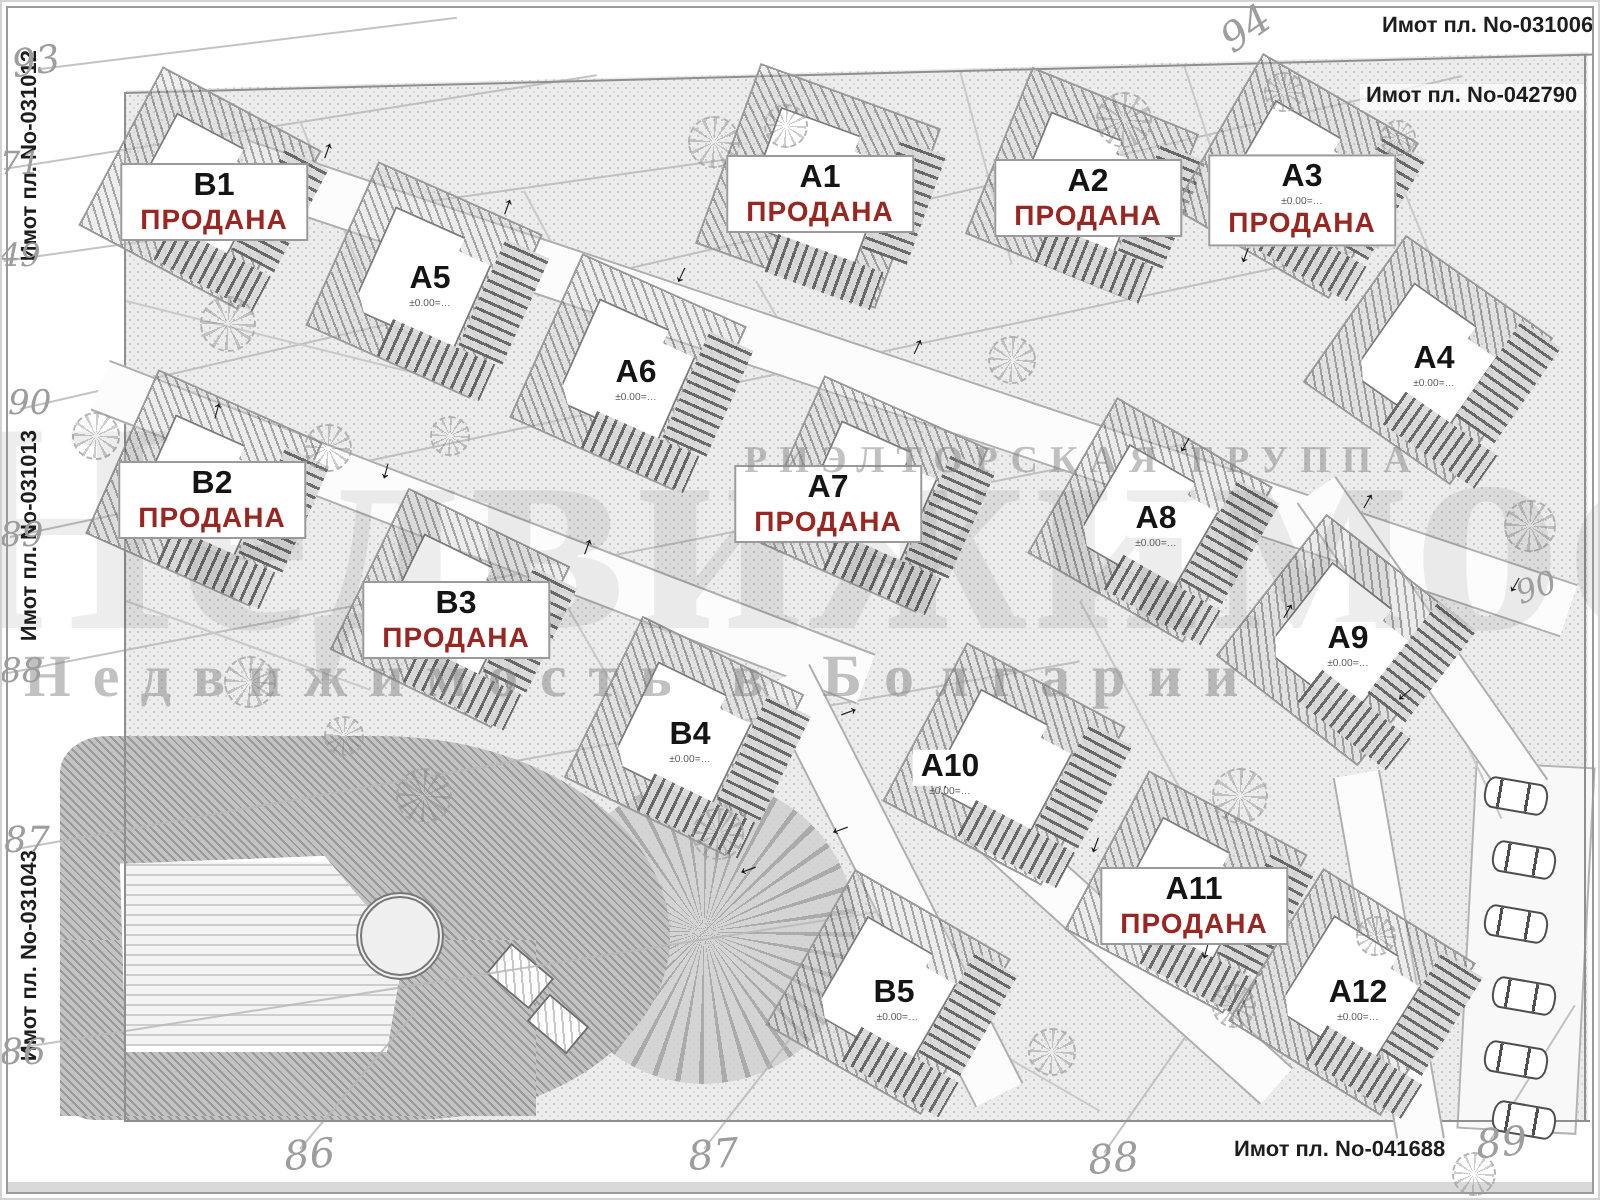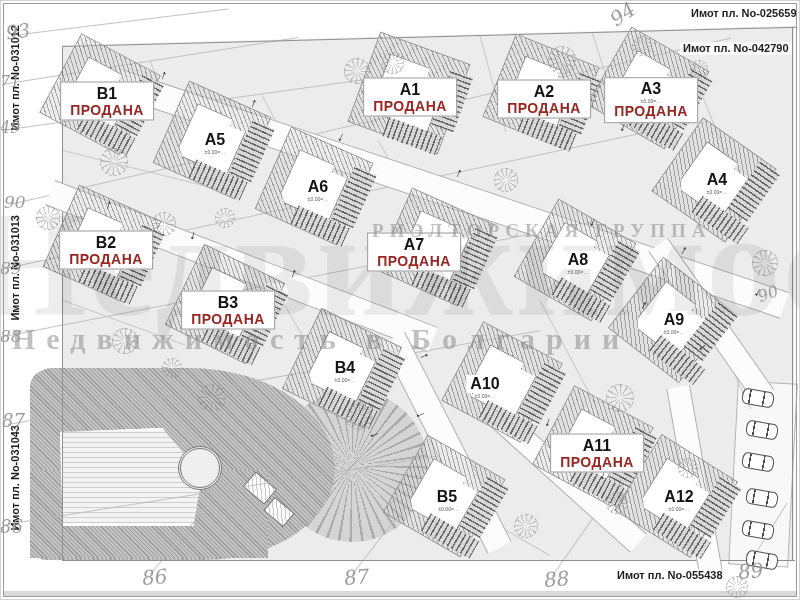--- a/index.html
+++ b/index.html
@@ -308,27 +308,27 @@
       <div class="hlabel sold" style="left: 410px; top: 97px;"><div class="hname">A1</div><div class="hsold">ПРОДАНА</div></div>
       <div class="hlabel sold" style="left: 544px; top: 99px;"><div class="hname">A2</div><div class="hsold">ПРОДАНА</div></div>
       <div class="hlabel sold" style="left: 651px; top: 100px;"><div class="hname">A3</div><div class="helev">±0.00=…</div><div class="hsold">ПРОДАНА</div></div>
       <div class="hlabel" style="left: 717px; top: 183px;"><div class="hname">A4</div><div class="helev">±0.00=…</div></div>
       <div class="hlabel sold" style="left: 106px; top: 250px;"><div class="hname">B2</div><div class="hsold">ПРОДАНА</div></div>
       <div class="hlabel sold" style="left: 228px; top: 310px;"><div class="hname">B3</div><div class="hsold">ПРОДАНА</div></div>
       <div class="hlabel sold" style="left: 414px; top: 252px;"><div class="hname">A7</div><div class="hsold">ПРОДАНА</div></div>
       <div class="hlabel" style="left: 578px; top: 263px;"><div class="hname">A8</div><div class="helev">±0.00=…</div></div>
       <div class="hlabel" style="left: 674px; top: 323px;"><div class="hname">A9</div><div class="helev">±0.00=…</div></div>
       <div class="hlabel" style="left: 345px; top: 371px;"><div class="hname">B4</div><div class="helev">±0.00=…</div></div>
-      <div class="hlabel" style="left: 485px; top: 387px;"><div class="hname">A10</div><div class="helev">±0.00=…</div></div>
+      <div class="hlabel" style="left: 475px; top: 387px;"><div class="hname">A10</div><div class="helev">±0.00=…</div></div>
       <div class="hlabel" style="left: 447px; top: 500px; text-align: right;"><div class="hname">B5</div><div class="helev">±0.00=…</div></div>
       <div class="hlabel sold" style="left: 597px; top: 453px;"><div class="hname">A11</div><div class="hsold">ПРОДАНА</div></div>
       <div class="hlabel" style="left: 679px; top: 500px;"><div class="hname">A12</div><div class="helev">±0.00=…</div></div>
-      <div class="plot-label" style="left: 688px; top: 7px;">Имот пл. No-025659</div>
+      <div class="plot-label" style="left: 688px; top: 7px;">Имот пл. No-031006</div>
       <div class="plot-label" style="left: 680px; top: 42px;">Имот пл. No-042790</div>
-      <div class="plot-label" style="left: 614px; top: 569px;">Имот пл. No-055438</div>
+      <div class="plot-label" style="left: 614px; top: 569px;">Имот пл. No-041688</div>
       <div class="plot-label vert" style="left: 6px; top: 25px;">Имот пл. No-031012</div>
       <div class="plot-label vert" style="left: 6px; top: 215px;">Имот пл. No-031013</div>
       <div class="plot-label vert" style="left: 6px; top: 425px;">Имот пл. No-031043</div>
       <div class="cnum" style="left: 6px; top: 22px; font-size: 19px; --a: -8deg;">93</div>
       <div class="cnum" style="left: 0px; top: 74px; font-size: 16px; --a: 0deg;">71</div>
       <div class="cnum" style="left: 0px; top: 120px; font-size: 16px; --a: 0deg;">49</div>
       <div class="cnum" style="left: 4px; top: 194px; font-size: 17px; --a: 0deg;">90</div>
       <div class="cnum" style="left: 0px; top: 260px; font-size: 17px; --a: 0deg;">89</div>
       <div class="cnum" style="left: 0px; top: 328px; font-size: 17px; --a: 0deg;">88</div>
       <div class="cnum" style="left: 2px; top: 412px; font-size: 18px; --a: 0deg;">87</div>

